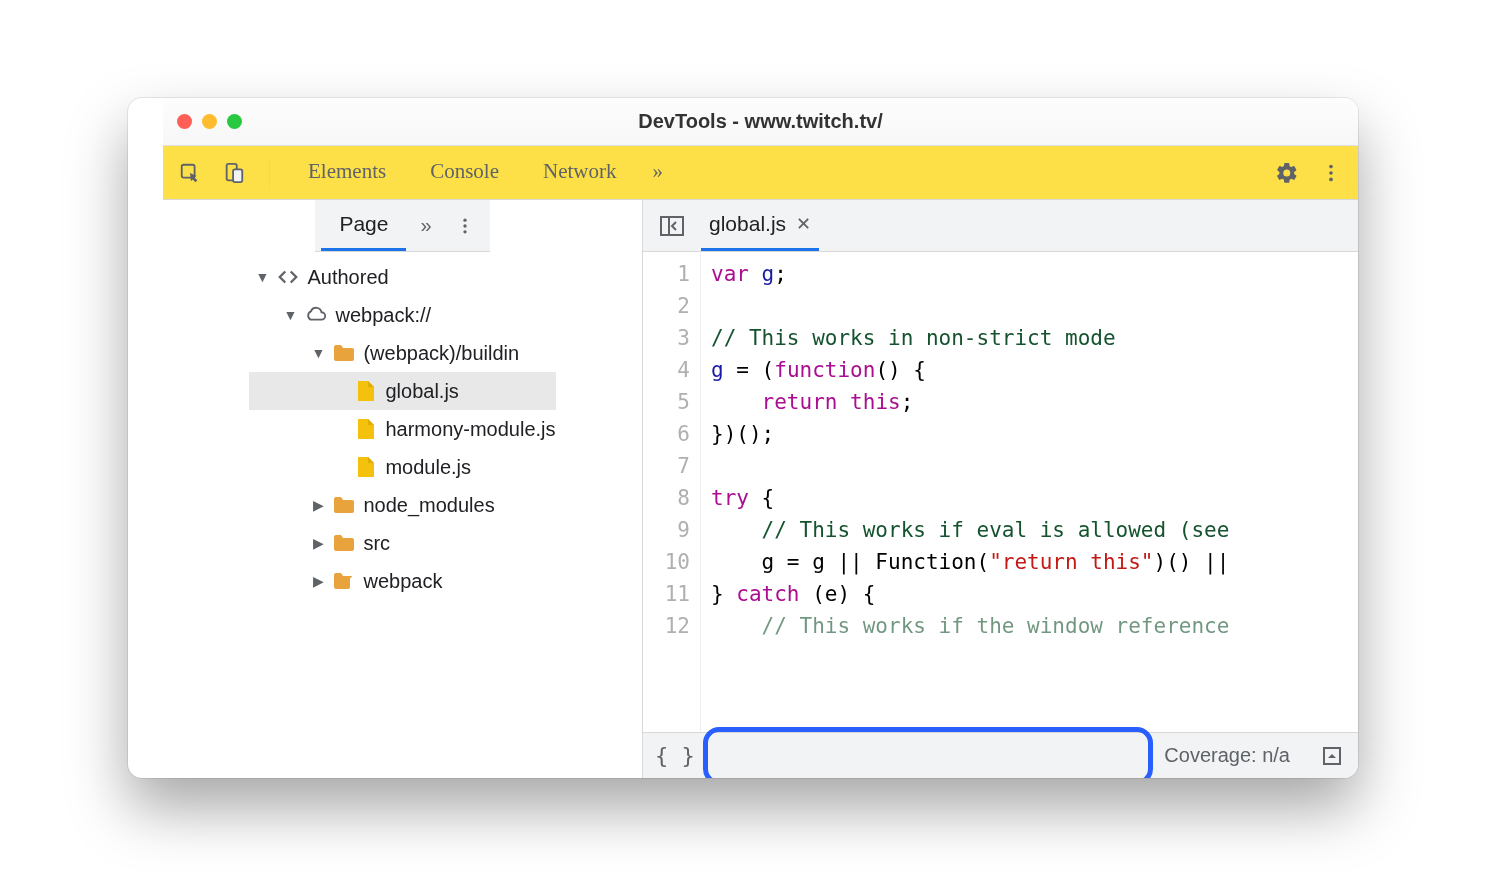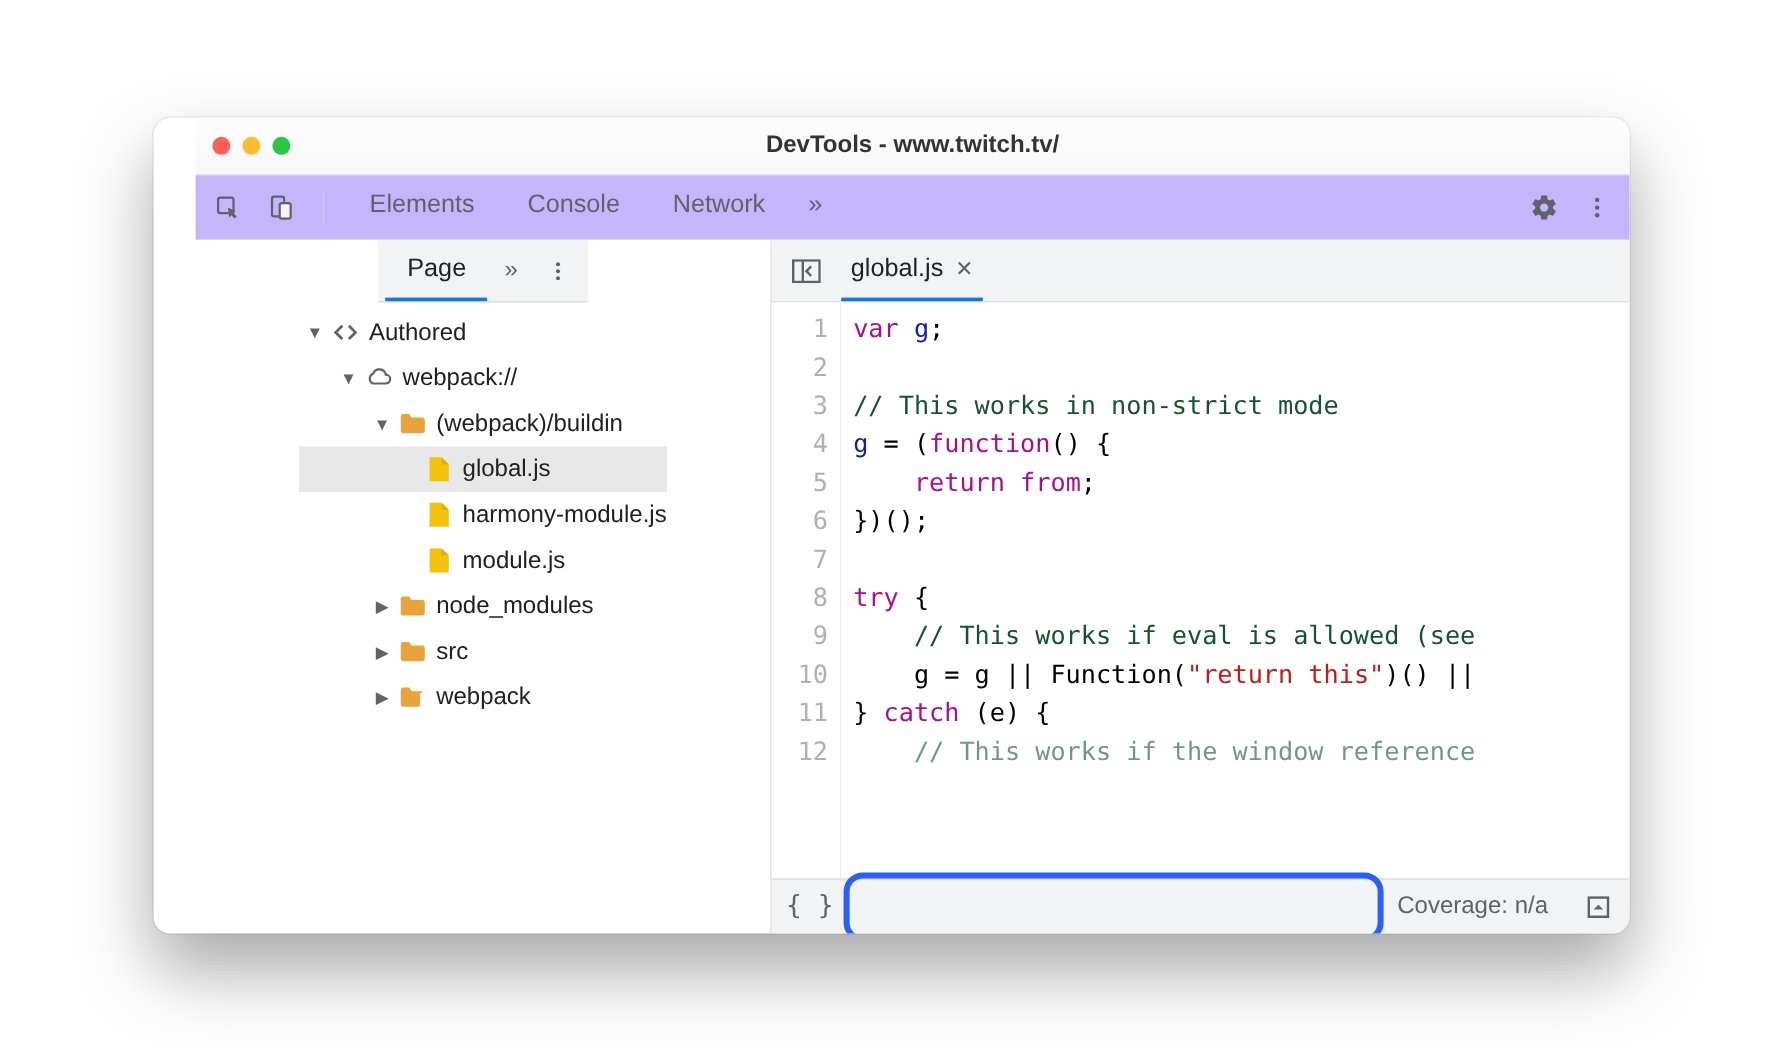--- a/index.html
+++ b/index.html
@@ -39,23 +39,24 @@
   .tl.red { background:#ff5f57; }
   .tl.yellow { background:#febc2e; }
   .tl.green { background:#28c840; }
   .title { position:absolute; left:0; right:0; text-align:center; font-weight:600; font-size:20px; color:#333; pointer-events:none;}
   
   .tabs-row {
     height: 54px;
     display:flex;
     align-items:center;
     border-bottom:1px solid #d8d8d8;
-    background:#c4b5fd;
+    background:#fde047;
     padding:0 8px;
     gap: 6px;
+    font-family: Liberation Serif, serif;
   }
   .icon-btn { width:38px; height:38px; display:flex; align-items:center; justify-content:center; color:#5f6368; cursor:pointer; border-radius:4px;}
   .vsep { width:1px; height:28px; background:#d0d0d0; margin:0 10px;}
   .main-tabs { display:flex; gap: 0; align-items:stretch; height:100%;}
   .main-tab { display:flex; align-items:center; padding:0 22px; font-size:21px; color:#5f6368; cursor:pointer; border-bottom:3px solid transparent;}
   .main-tab.active { color:#202124; border-bottom-color:#1a73e8; font-weight:500;}
   .spacer { flex:1; }
   
   .content { flex:1; display:flex; min-height:0;}
   
@@ -269,21 +270,21 @@
             <div>8</div>
             <div>9</div>
             <div>10</div>
             <div>11</div>
             <div>12</div>
           </div>
         <div class="code"><span class="purple">var</span> <span class="blue">g</span><span>;</span>
 
 <span class="green">// This works in non-strict mode</span>
 <span class="blue">g</span><span> = (</span><span class="purple">function</span><span>() {</span>
-    <span class="purple">return</span> <span class="purple">from</span><span>;</span>
+    <span class="purple">return</span> <span class="purple">this</span><span>;</span>
 <span>})();</span>
 
 <span class="purple">try</span><span> {</span>
     <span class="green">// This works if eval is allowed (see</span>
 <span>    g = g || Function(</span><span class="red">"return this"</span><span>)() ||</span>
 <span>} </span><span class="purple">catch</span><span> (e) {</span>
     <span class="green" style="opacity:.6">// This works if the window reference</span></div>
       </div>
       <div class="statusbar">
         <span class="pretty">{ }</span>

